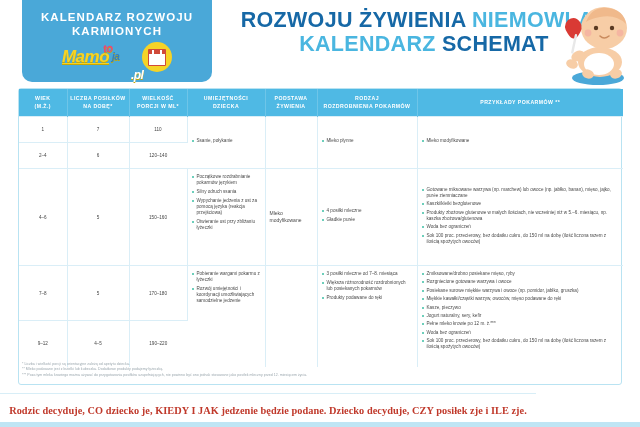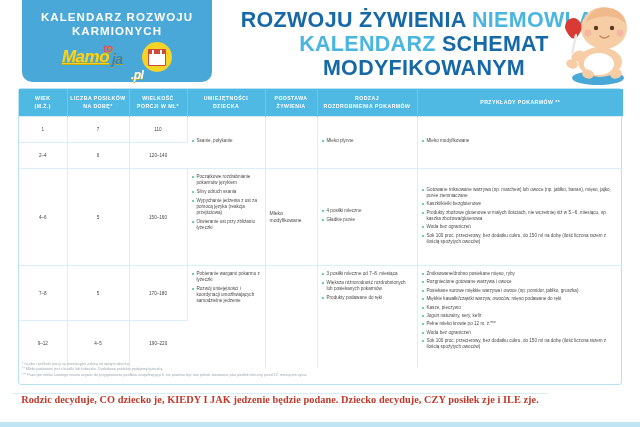--- a/index.html
+++ b/index.html
@@ -68,21 +68,21 @@
     left: 41px; top: -5px;
     font-size: 11px;
     color: #e8457c;
     font-weight: bold;
     font-style: italic;
     transform: rotate(-8deg);
   }
   .brand-ja {
     position: absolute;
     left: 50px; top: 4px;
-    font-size: 14px;
+    font-size: 10px;
     color: #2f7fc1;
     font-weight: bold;
     font-style: italic;
   }
   .brand-pl {
     position: absolute;
     left: 69px; top: 4px;
     font-size: 12px;
     color: #ffffff;
     font-weight: bold;
@@ -228,25 +228,26 @@
   .notes div {
     font-size: 3.5px;
     line-height: 5.4px;
     letter-spacing: 0.05px;
     white-space: nowrap;
   }
 
   
   .banner {
     position: absolute;
-    left: 12px; bottom: 0;
+    left: 0; bottom: 0;
     width: 536px; height: 34px;
     background: #ffffff;
     border-top: 1px solid #d8eef7;
     display: flex;
+    align-items: center;
     justify-content: center;
   }
   .banner-text {
     font-family: "Liberation Serif", serif;
     font-size: 10.3px;
     font-weight: bold;
     color: #c0392b;
     letter-spacing: 0.05px;
   }
   .bottom-strip {
@@ -274,21 +275,20 @@
         </div>
         <div class="cal-icon">
           <div class="cal-glyph"></div>
         </div>
       </div>
     </div>
 
     <div class="title">
       <span class="t-dark">ROZWOJU ŻYWIENIA </span><span class="t-light">NIEMOWLĄT</span><br>
       <span class="t-light">KALENDARZ</span><span class="t-dark"> SCHEMAT</span><br>
-      <span class="t-dark">MODYFIKOWANYM</span>
     </div>
   </div>
 
   <div class="card">
     <table class="grid">
       <colgroup>
         <col style="width:48px">
         <col style="width:62px">
         <col style="width:58px">
         <col style="width:78px">

